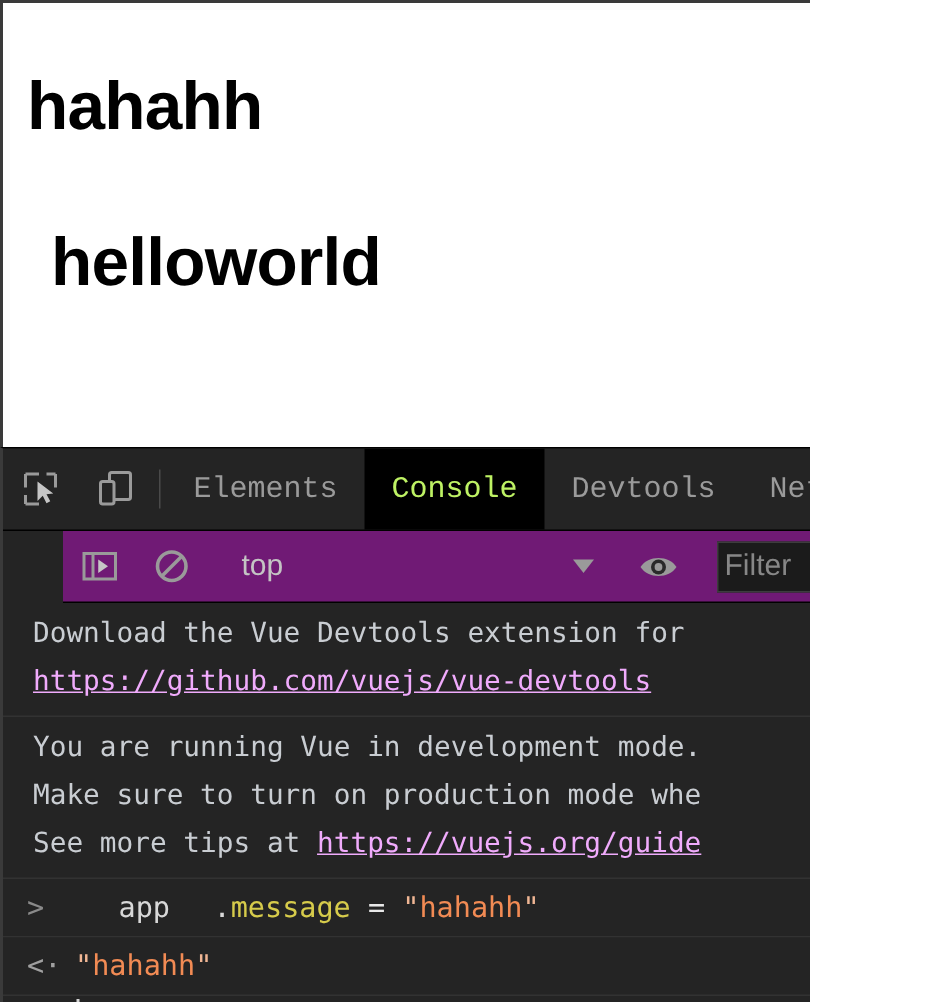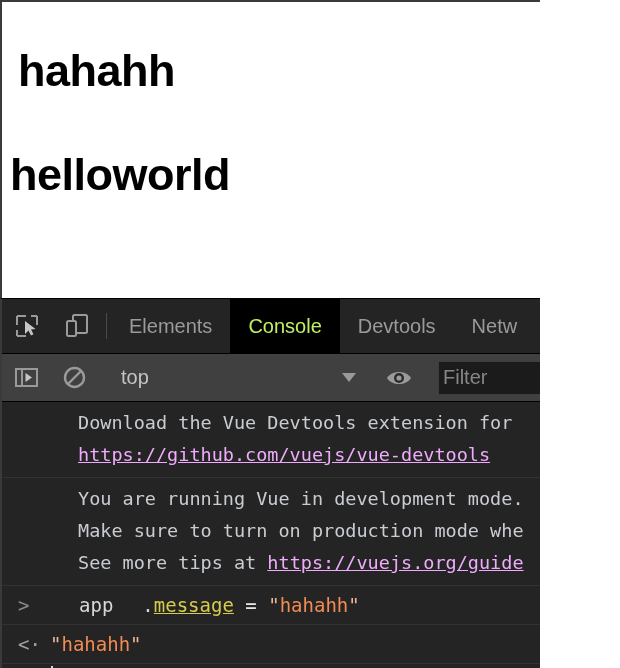--- a/index.html
+++ b/index.html
@@ -36,21 +36,21 @@
     white-space:nowrap;
   }
   .page-heading.h1 {
     position:absolute;
     left:16px; top:44px;
     font-size:45px;
     line-height:50px;
   }
   .page-heading.h2 {
     position:absolute;
-    left:8px; top:148px;
+    left:32px; top:148px;
     font-size:45px;
     line-height:50px;
   }
 
   
   .devtools {
     position:absolute;
     left:0; top:298px;
     width:620px; height:370px;
     background:#242424;
@@ -84,34 +84,36 @@
     flex:0 0 auto;
   }
   .tab {
     display:flex;
     align-items:center;
     padding:0 18px;
     font-size:20px;
     color:#9a9a9a;
     white-space:nowrap;
     flex:0 0 auto;
+    font-family:Liberation Mono, monospace;
   }
   .tab.active {
     background:#000000;
     color:#bef264;
   }
 
   
   .subbar {
     position:relative;
     height:48px;
-    background:#404040;
+    background:#701a75;
     display:flex;
     align-items:center;
     border-bottom:1px solid #000000;
+    margin-left:40px;
   }
   .subbar .tool-btn { width:48px; }
   .ctx-select {
     display:flex;
     align-items:center;
     width:255px;
     height:36px;
     padding:0 10px;
     margin-left:4px;
     flex:0 0 auto;
@@ -153,21 +155,21 @@
     height:271px;
     overflow:hidden;
   }
   .msg-row {
     position:relative;
     padding:5px 0 6px 0;
     border-bottom:1px solid #323232;
     background:#242424;
   }
   .msg-text {
-    padding-left:76px;
+    padding-left:20px;
     padding-right:0;
     font-family:"DejaVu Sans Mono", monospace;
     font-size:18.5px;
     line-height:32px;
     color:#c9cdd2;
     white-space:nowrap;
   }
   .msg-text .lnk {
     color:#f0abfc;
     text-decoration:underline;
@@ -181,21 +183,21 @@
     background:#242424;
   }
   .io-text {
     padding-left:48px;
     font-family:"DejaVu Sans Mono", monospace;
     font-size:19px;
     line-height:30px;
     white-space:nowrap;
   }
   .tok-obj   { color:#d8d8d8;margin-left:29px; }
-  .tok-prop  { color:#d6cb4b;text-decoration:underline; }
+  .tok-prop  { color:#d6cb4b; }
   .tok-op    { color:#e8e8e8; }
   .tok-str   { color:#f28b54; }
   .tok-quote { color:#f0b694; }
 
   .chev {
     position:absolute;
     left:16px; top:0;
     height:100%;
     display:flex;
     align-items:center;

